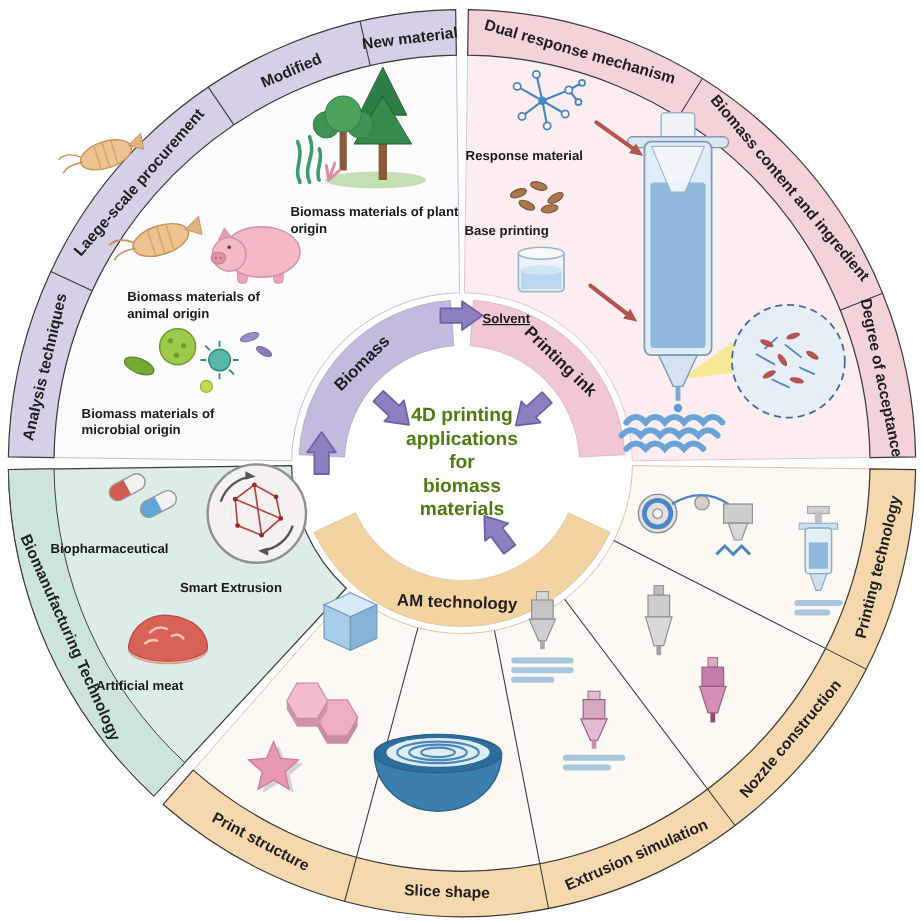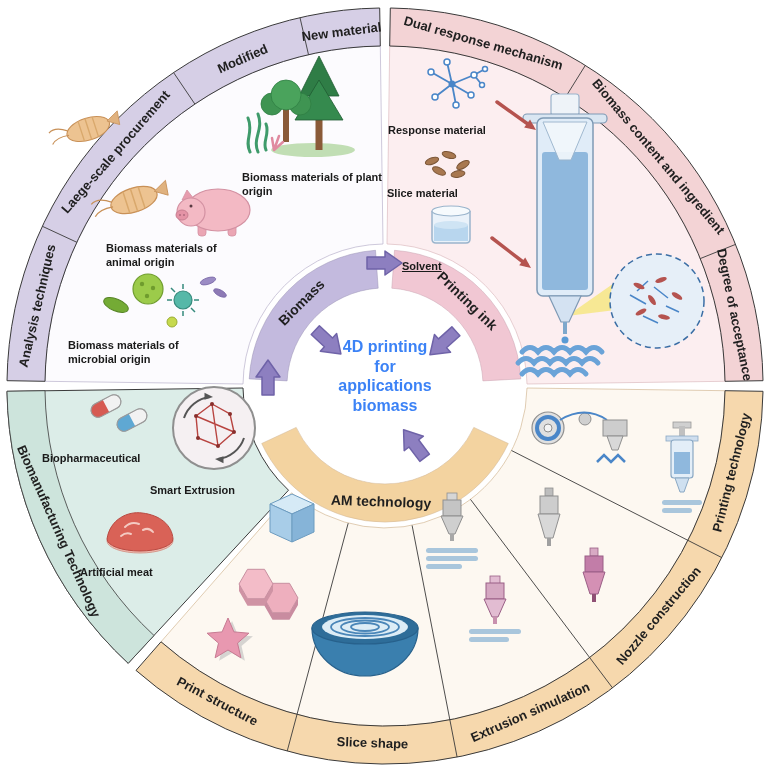--- a/index.html
+++ b/index.html
@@ -2,21 +2,21 @@
 <html><head>
 <meta charset="utf-8">
 <style>
   html,body{margin:0;padding:0;background:#fff;}
   .stage{position:relative;width:770px;height:768px;background:#fff;overflow:hidden;
          font-family:"Liberation Sans",sans-serif;}
   .stage svg{position:absolute;left:0;top:0;}
   .overlay{position:absolute;left:0;top:0;width:770px;height:768px;pointer-events:none;}
   .overlay div{position:absolute;}
   .item-label{font-size:11px;font-weight:bold;color:#1a1a1a;text-align:left;line-height:1.25;}
-  .center-title{font-size:16px;font-weight:bold;color:#3b82f6;text-align:center;line-height:1.22;}
+  .center-title{font-size:16px;font-weight:bold;color:#4d7c0f;text-align:center;line-height:1.22;}
   .center-title span{display:block;}
   text.band{font-size:13px;font-weight:bold;fill:#1f1f1f;text-anchor:middle;}
   text.inner{font-size:14px;}
   path.div{stroke:#3a3a3a;stroke-width:0.9;fill:none;}
   .arrow{stroke:#6f63a8;stroke-width:1.5;stroke-linejoin:round;}
 </style>
 </head>
 <body>
 
 <div class="stage">
@@ -297,25 +297,26 @@
       <rect x="-20" y="56" width="30" height="5" rx="2.5" fill="#a9c6dc"></rect>
     </g>
   </g>
 </svg>
 
 <div class="overlay">
   <div class="item-label" style="left:106px;top:242px;width:140px;">Biomass materials of animal origin</div>
   <div class="item-label" style="left:242px;top:171px;width:140px;">Biomass materials of plant origin</div>
   <div class="item-label" style="left:68px;top:339px;width:150px;">Biomass materials of microbial origin</div>
   <div class="item-label" style="left:388px;top:124px;width:130px;">Response material</div>
-  <div class="item-label" style="left:387px;top:187px;width:120px;">Slice material</div>
+  <div class="item-label" style="left:387px;top:187px;width:120px;">Base printing</div>
   <div class="item-label" style="left:402px;top:260px;width:100px;text-decoration:underline;">Solvent</div>
   <div class="item-label" style="left:42px;top:452px;width:140px;">Biopharmaceutical</div>
   <div class="item-label" style="left:150px;top:484px;width:130px;">Smart Extrusion</div>
   <div class="item-label" style="left:80px;top:566px;width:120px;">Artificial meat</div>
   <div class="center-title" style="left:310px;top:337px;width:150px;">
     <span>4D printing</span>
+    <span>applications</span>
     <span>for</span>
-    <span>applications</span>
     <span>biomass</span>
+    <span>materials</span>
   </div>
 </div>
 </div>
 
 </body></html>

